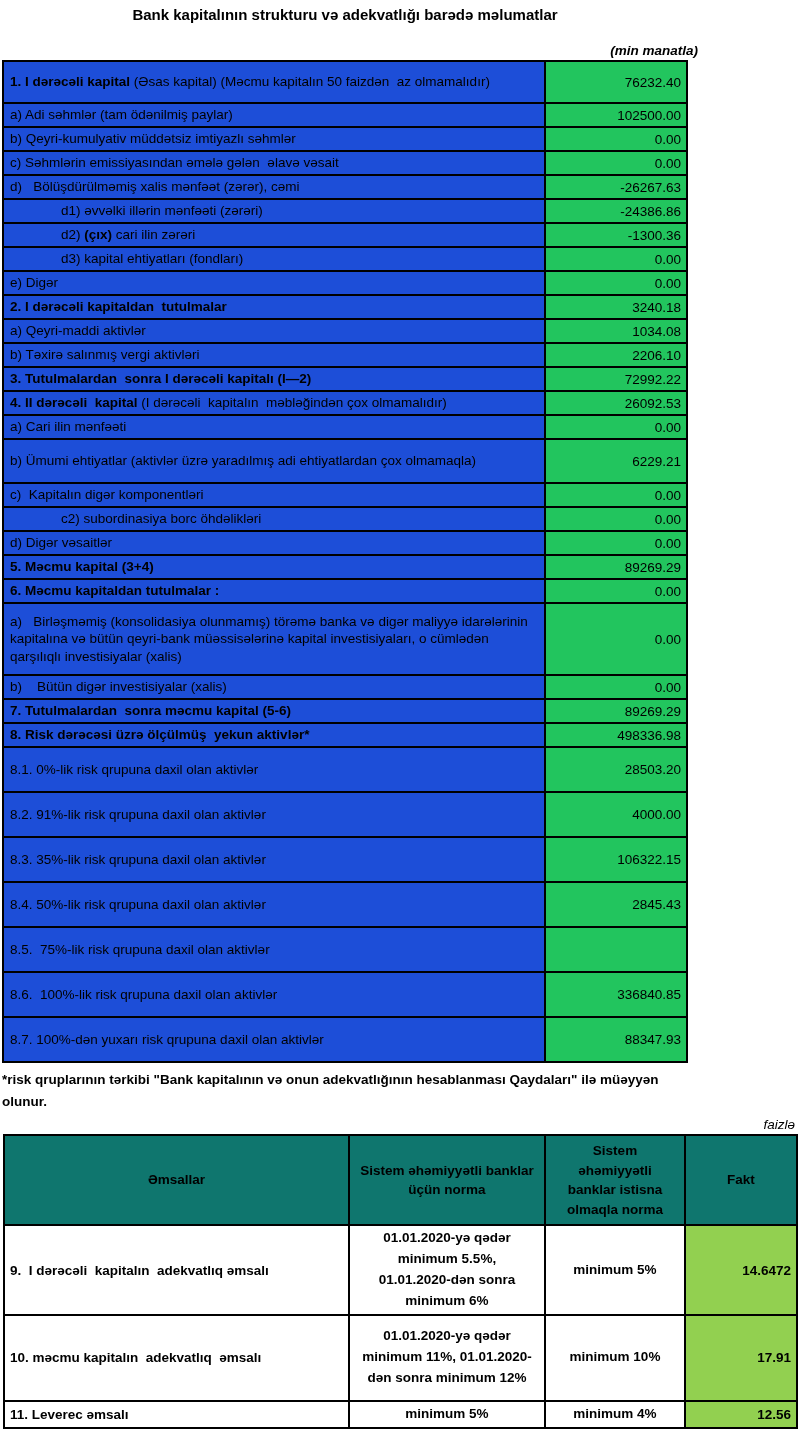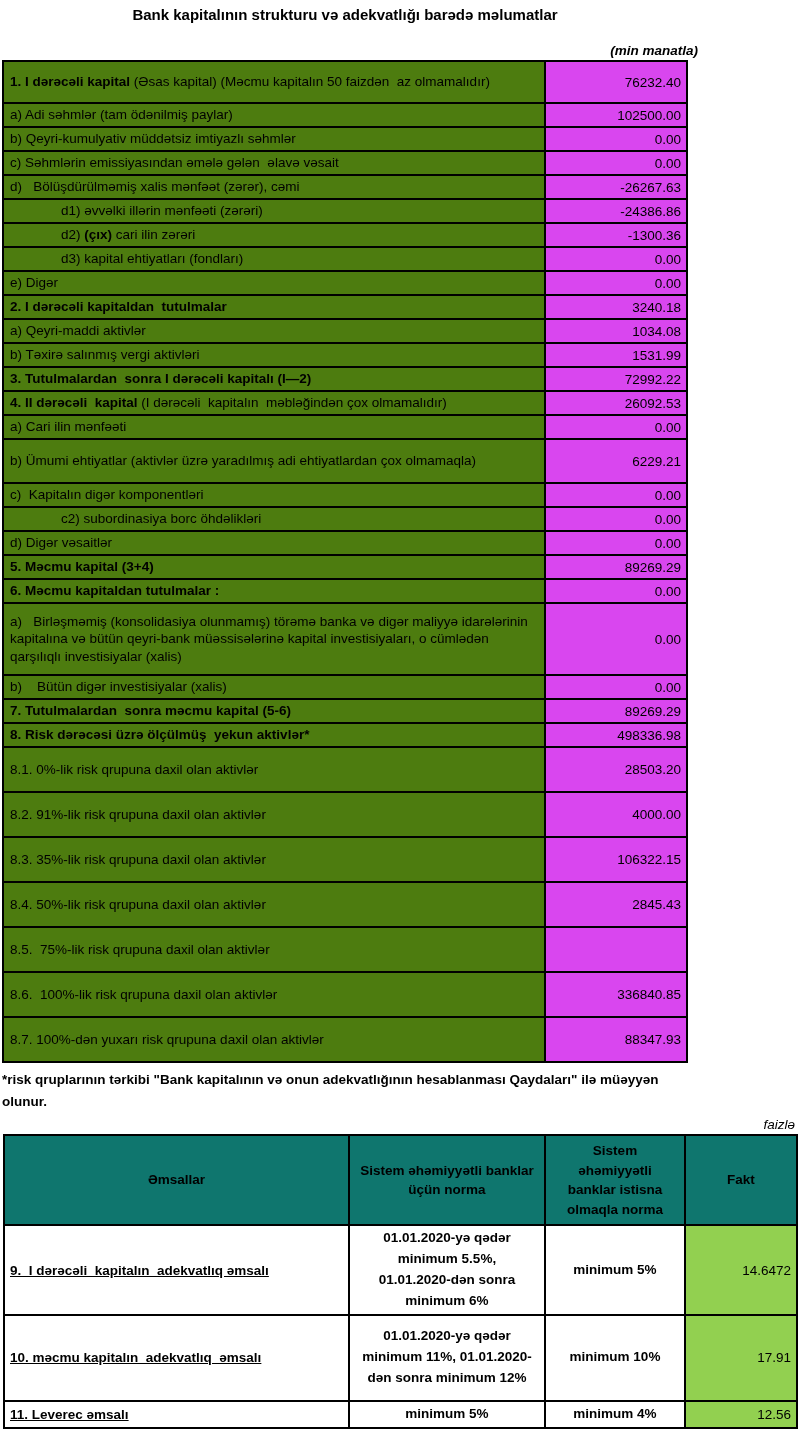--- a/index.html
+++ b/index.html
@@ -13,44 +13,44 @@
     padding-top:6px;
   }
   .unit-note-1{
     width:686px;text-align:right;font-style:italic;font-weight:bold;
     font-size:13.5px;margin-top:20px;margin-bottom:2px;padding-left:12px;
   }
   table{border-collapse:collapse;table-layout:fixed;}
   
   .t1{margin-left:2px;width:684px;}
   .t1 td{border:2px solid #000;font-size:13.5px;vertical-align:middle;}
-  .t1 td.lbl{background:#4d7c0f;padding:2px 4px 2px 6px;white-space:pre-wrap;line-height:1.28;}
+  .t1 td.lbl{background:#1d4ed8;padding:2px 4px 2px 6px;white-space:pre-wrap;line-height:1.28;}
   .t1 td.lbl.ind1{}
   .t1 td.lbl.ind2{padding-left:57px;}
-  .t1 td.val{background:#d946ef;text-align:right;padding:0 5px 0 2px;}
+  .t1 td.val{background:#22c55e;text-align:right;padding:0 5px 0 2px;}
   .t1 tr{height:24px;}
   .t1 tr.h-lg{height:42px;}
   .t1 tr.h-md{height:44px;}
   .t1 tr.h-xl{height:72px;}
   .t1 tr.h-risk{height:45px;}
   .b{font-weight:bold;}
   
   .footnote{
     font-weight:bold;font-size:13.5px;width:700px;margin:6px 0 0 2px;line-height:1.6;
   }
   .unit-note-2{
     width:795px;text-align:right;font-style:italic;font-size:13.5px;margin-top:5px;margin-bottom:2px;
   }
   
   .t2{margin-left:3px;width:793px;}
   .t2 td,.t2 th{border:2px solid #000;font-size:13.5px;vertical-align:middle;}
   .t2 th{font-weight:bold;text-align:center;padding:4px 10px;line-height:1.45;background:#0f766e;}
-  .t2 td.name{font-weight:bold;text-align:left;padding:2px 4px 2px 5px;white-space:pre-wrap;background:#fff;text-decoration:underline;}
+  .t2 td.name{font-weight:bold;text-align:left;padding:2px 4px 2px 5px;white-space:pre-wrap;background:#fff;}
   .t2 td.norm{font-weight:bold;text-align:center;padding:2px 10px;line-height:1.55;background:#fff;}
-  .t2 td.fact{background:#92d050;text-align:right;padding:0 5px 0 2px;font-weight:normal;}
+  .t2 td.fact{background:#92d050;text-align:right;padding:0 5px 0 2px;font-weight:bold;}
   .t2 tr.hdr{height:90px;}
   .t2 tr.r-tall{height:88px;}
   .t2 tr.r-tall2{height:86px;}
   .t2 tr.r-slim{height:24px;}
 </style>
 </head>
 <body>
 
 <div class="title">Bank kapitalının strukturu və adekvatlığı barədə məlumatlar</div>
 
@@ -101,21 +101,21 @@
       <tr>
         <td class="lbl"><span class="b">2. I dərəcəli kapitaldan  tutulmalar</span></td>
         <td class="val">3240.18</td>
       </tr>
       <tr>
         <td class="lbl ind1"><span>a) Qeyri-maddi aktivlər</span></td>
         <td class="val">1034.08</td>
       </tr>
       <tr>
         <td class="lbl ind1"><span>b) Təxirə salınmış vergi aktivləri</span></td>
-        <td class="val">1531.99</td>
+        <td class="val">2206.10</td>
       </tr>
       <tr>
         <td class="lbl"><span class="b">3. Tutulmalardan  sonra I dərəcəli kapitalı (I—2)</span></td>
         <td class="val">72992.22</td>
       </tr>
       <tr>
         <td class="lbl"><span class="b">4. II dərəcəli  kapital</span><span> (I dərəcəli  kapitalın  məbləğindən çox olmamalıdır)</span></td>
         <td class="val">26092.53</td>
       </tr>
       <tr>

